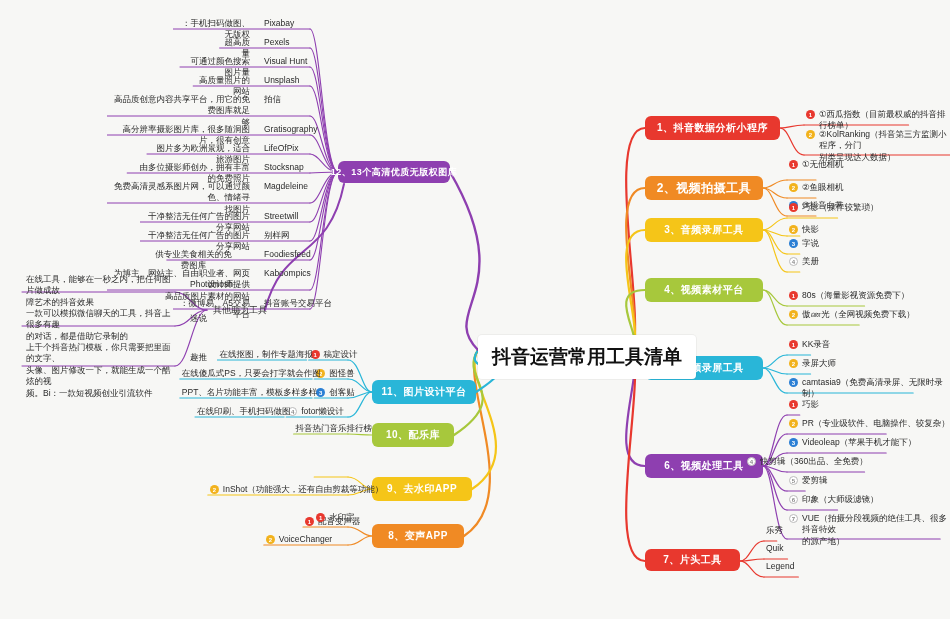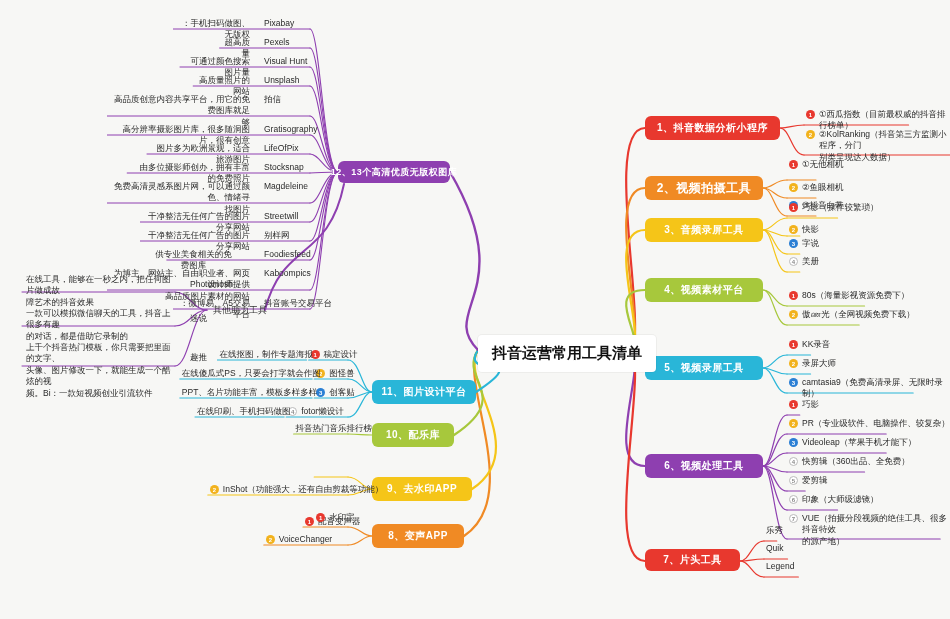--- a/index.html
+++ b/index.html
@@ -20,21 +20,21 @@
     display: flex; align-items: center; justify-content: center;
     letter-spacing: .5px;
     white-space: nowrap;
     z-index: 5;
   }
   .center-node {
     position: absolute;
     background: #fff;
     color: #111;
     font-weight: bold;
-    font-size: 15px;
+    font-size: 19px;
     border-radius: 4px;
     padding: 9px 14px;
     display: flex; align-items: center; justify-content: center;
     white-space: nowrap;
     z-index: 8;
     box-shadow: 0 0 0 1px rgba(0,0,0,.04);
   }
   .leaf {
     position: absolute;
     font-size: 8.5px;
@@ -237,21 +237,21 @@
       </div>
       <div class="leaf r" style="left: 789px; top: 339px;"><div class="leaf-row"><span class="badge" style="background: rgb(232, 56, 46);">1</span><span class="leaf-text">KK录音</span></div></div>
       <div class="leaf r" style="left: 789px; top: 358px;"><div class="leaf-row"><span class="badge" style="background: rgb(242, 178, 28);">2</span><span class="leaf-text">录屏大师</span></div></div>
       <div class="leaf r" style="left: 789px; top: 377px;"><div class="leaf-row"><span class="badge" style="background: rgb(43, 127, 212);">3</span><span class="leaf-text">camtasia9（免费高清录屏、无限时录制）</span></div></div>
       <div class="node" style="left: 645px; top: 454px; width: 118px; height: 24px; background: rgb(142, 63, 176); font-size: 10px;">
         <span>6、视频处理工具</span>
       </div>
       <div class="leaf r" style="left: 789px; top: 399px;"><div class="leaf-row"><span class="badge" style="background: rgb(232, 56, 46);">1</span><span class="leaf-text">巧影</span></div></div>
       <div class="leaf r" style="left: 789px; top: 418px;"><div class="leaf-row"><span class="badge" style="background: rgb(242, 178, 28);">2</span><span class="leaf-text">PR（专业级软件、电脑操作、较复杂）</span></div></div>
       <div class="leaf r" style="left: 789px; top: 437px;"><div class="leaf-row"><span class="badge" style="background: rgb(43, 127, 212);">3</span><span class="leaf-text">Videoleap（苹果手机才能下）</span></div></div>
-      <div class="leaf r" style="left: 789px; top: 456px;"><div class="leaf-row"><span class="badge" style="background: rgb(255, 255, 255); color: rgb(136, 136, 136); border: 1px solid rgb(187, 187, 187);">4</span><span class="leaf-text">快剪辑（360出品、全免费）</span></div></div>
+      <div class="leaf r" style="left: 747px; top: 456px;"><div class="leaf-row"><span class="badge" style="background: rgb(255, 255, 255); color: rgb(136, 136, 136); border: 1px solid rgb(187, 187, 187);">4</span><span class="leaf-text">快剪辑（360出品、全免费）</span></div></div>
       <div class="leaf r" style="left: 789px; top: 475px;"><div class="leaf-row"><span class="badge" style="background: rgb(255, 255, 255); color: rgb(136, 136, 136); border: 1px solid rgb(187, 187, 187);">5</span><span class="leaf-text">爱剪辑</span></div></div>
       <div class="leaf r" style="left: 789px; top: 494px;"><div class="leaf-row"><span class="badge" style="background: rgb(255, 255, 255); color: rgb(136, 136, 136); border: 1px solid rgb(187, 187, 187);">6</span><span class="leaf-text">印象（大师级滤镜）</span></div></div>
       <div class="leaf r" style="left: 789px; top: 513px;"><div class="leaf-row"><span class="badge" style="background: rgb(255, 255, 255); color: rgb(136, 136, 136); border: 1px solid rgb(187, 187, 187);">7</span><span class="leaf-text">VUE（拍摄分段视频的绝佳工具、很多抖音特效
 的源产地）</span></div></div>
       <div class="node" style="left: 645px; top: 549px; width: 95px; height: 22px; background: rgb(232, 56, 46); font-size: 10px;">
         <span>7、片头工具</span>
       </div>
       <div class="leaf r" style="left: 766px; top: 525px;"><div class="leaf-row"><span class="leaf-text">乐秀</span></div></div>
       <div class="leaf r" style="left: 766px; top: 543px;"><div class="leaf-row"><span class="leaf-text">Quik</span></div></div>
       <div class="leaf r" style="left: 766px; top: 561px;"><div class="leaf-row"><span class="leaf-text">Legend</span></div></div>

